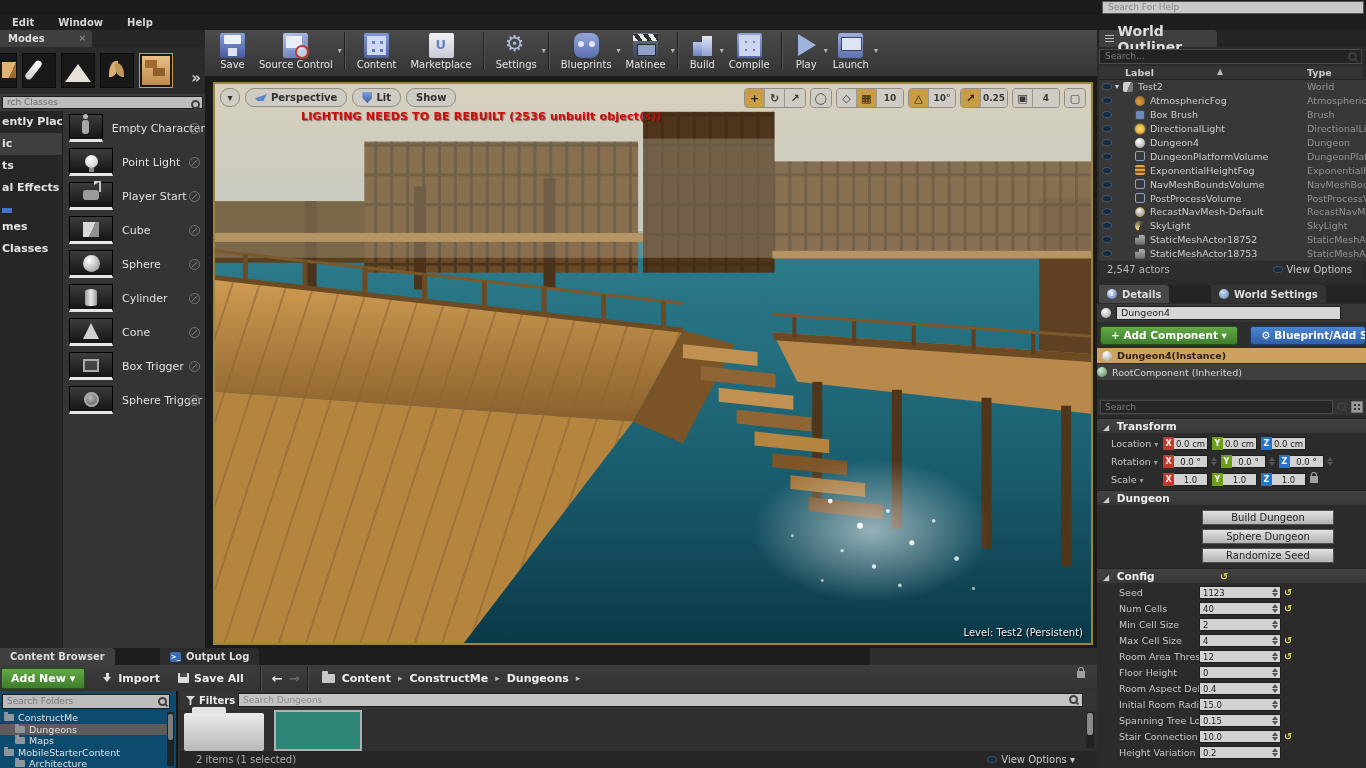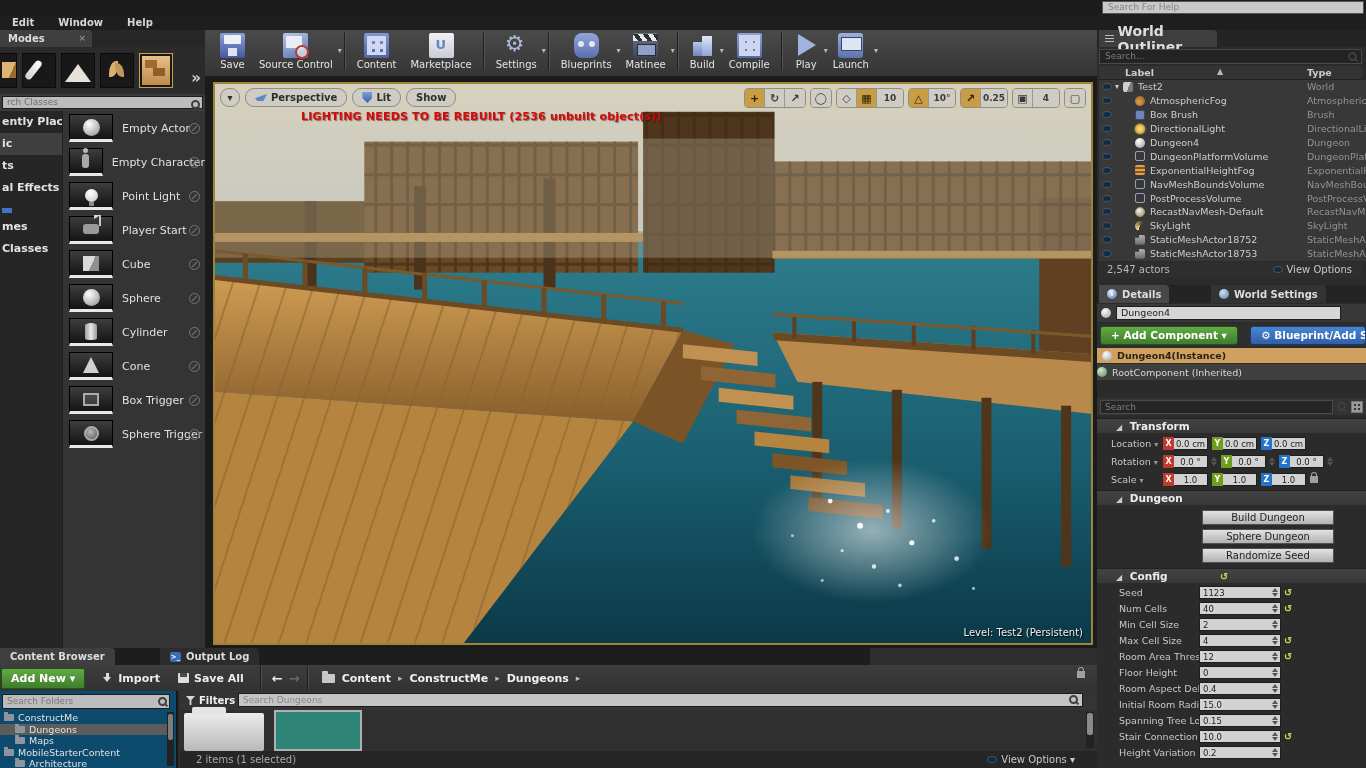--- a/index.html
+++ b/index.html
@@ -188,21 +188,21 @@
 .inst-row{position:absolute;left:0;top:318px;width:269px;height:15px;background:#cfa05f;color:#2a2216;
 font-size:9.5px;font-weight:bold;display:flex;align-items:center;gap:5px;padding-left:5px}
 .root-row{position:absolute;left:0;top:334px;width:269px;height:17px;background:#3f3f3f;color:#d8d8d8;
 font-size:9.5px;display:flex;align-items:center;gap:5px;border-bottom:1px solid #2a2a2a}
 .comp-ic{width:10px;height:10px;border-radius:50%;background:radial-gradient(circle at 35% 30%,#cfe8cf,#5a8a5a)}
 .det-search-row{position:absolute;left:0;top:368px;width:269px;height:17px;background:#333;display:flex;align-items:center;gap:4px;padding:0 3px}
 .det-search{flex:1;height:14px;background:#262626;border:1px solid #4a4a4a;color:#7d7d7d;font-size:9px;line-height:12px;padding:0 4px;position:relative}
 .grid-ic{width:12px;height:12px;background:
 repeating-linear-gradient(90deg,#9a9a9a 0 2px,transparent 2px 4px),repeating-linear-gradient(#9a9a9a 0 2px,transparent 2px 4px);border:1px solid #777}
 .sec-head{position:absolute;width:269px;height:15px;background:linear-gradient(#424242,#383838);
-font-size:10.5px;font-weight:bold;color:#eee;padding-left:19px;line-height:15px;border-top:1px solid #222}
+font-size:10.5px;font-weight:bold;color:#eee;padding-left:6px;line-height:15px;border-top:1px solid #222}
 .sec-head .tri{color:#ccc;font-size:8px;margin-right:4px}
 .tr-row{position:absolute;left:0;width:269px;height:17px;display:flex;align-items:center}
 .tr-lbl{width:62px;font-size:9.5px;color:#c8c8c8;padding-left:14px;white-space:nowrap}
 .tr-lbl .dd{color:#999;font-size:8px}
 .axis-box{display:flex;height:13px;margin-left:4px}
 .axis-tag{width:11px;background:#c0392b;color:#fff;font-size:8px;font-weight:bold;text-align:center;line-height:13px}
 .axis-tag.y{background:#6f9e1f}.axis-tag.z{background:#2475c8}
 .axis-val{width:34px;background:#d2d2d2;color:#222;font-size:8.5px;text-align:center;line-height:13px;border:1px solid #1d1d1d;border-left:none;position:relative}
 .spin{display:inline-block;width:7px;height:9px;position:relative;margin-left:2px}
 .spin::before{content:"";position:absolute;left:1px;top:0;border-bottom:4px solid #555;border-left:3px solid transparent;border-right:3px solid transparent}
@@ -377,27 +377,20 @@
     <div class="cat-item">ently Placed</div>
         <div class="cat-item x-sel">ic</div>
         <div class="cat-item">ts</div>
         <div class="cat-item">al Effects</div>
         <div class="cat-item x-frag"></div>
         <div class="cat-item">mes</div>
         <div class="cat-item">Classes</div>
       </div>
     <div class="place-list">
 
-    <div class="place-item">
-          <span class="thumb">
-            <span class="x-sphere"></span>
-          </span>
-          <span class="lbl">Empty Actor</span>
-          <span class="grab"></span>
-        </div>
         <div class="place-item">
           <span class="thumb">
             <span class="x-figure"></span>
           </span>
           <span class="lbl">Empty Character</span>
           <span class="grab"></span>
         </div>
         <div class="place-item">
           <span class="thumb">
             <span class="x-bulb"></span>

